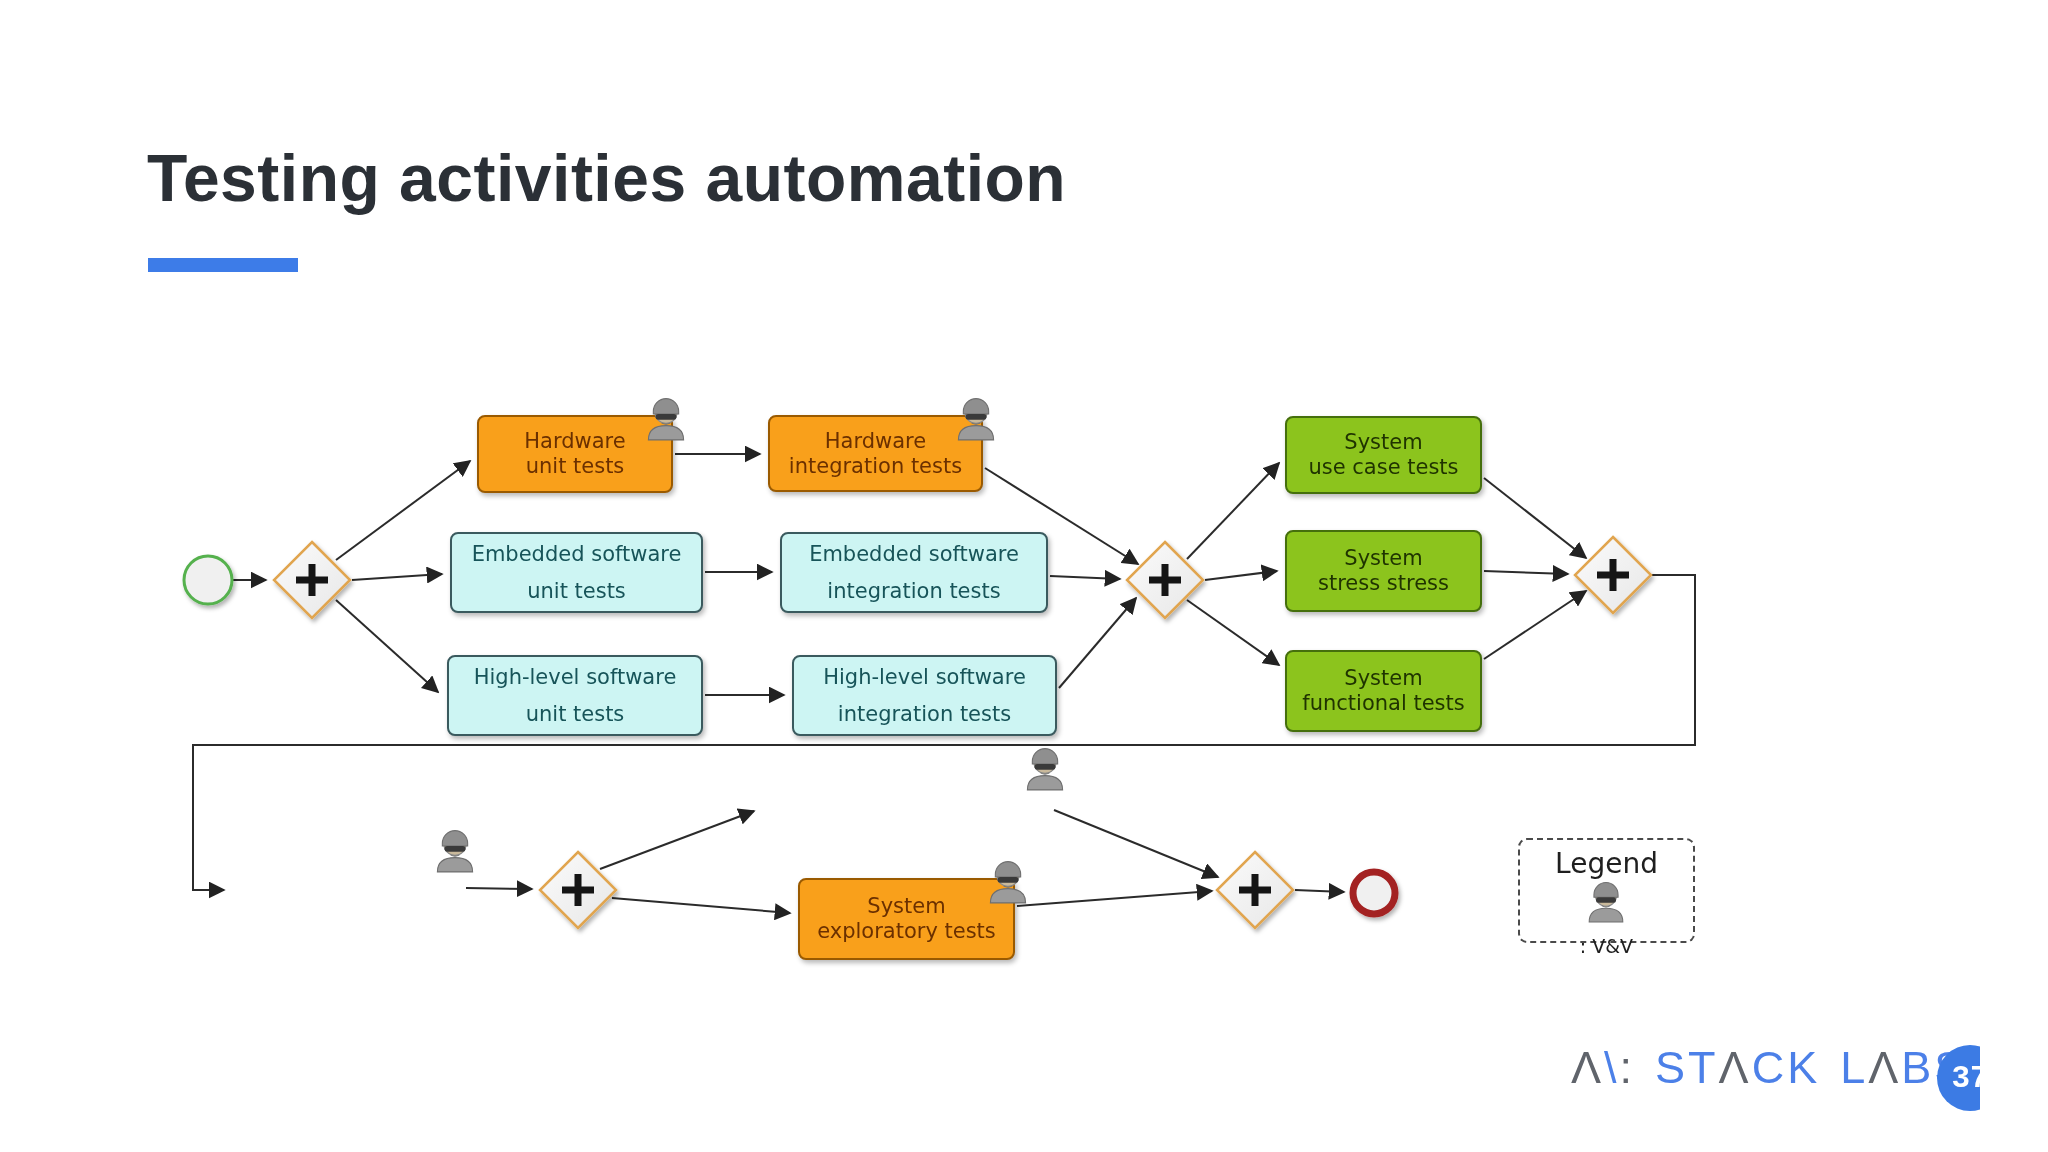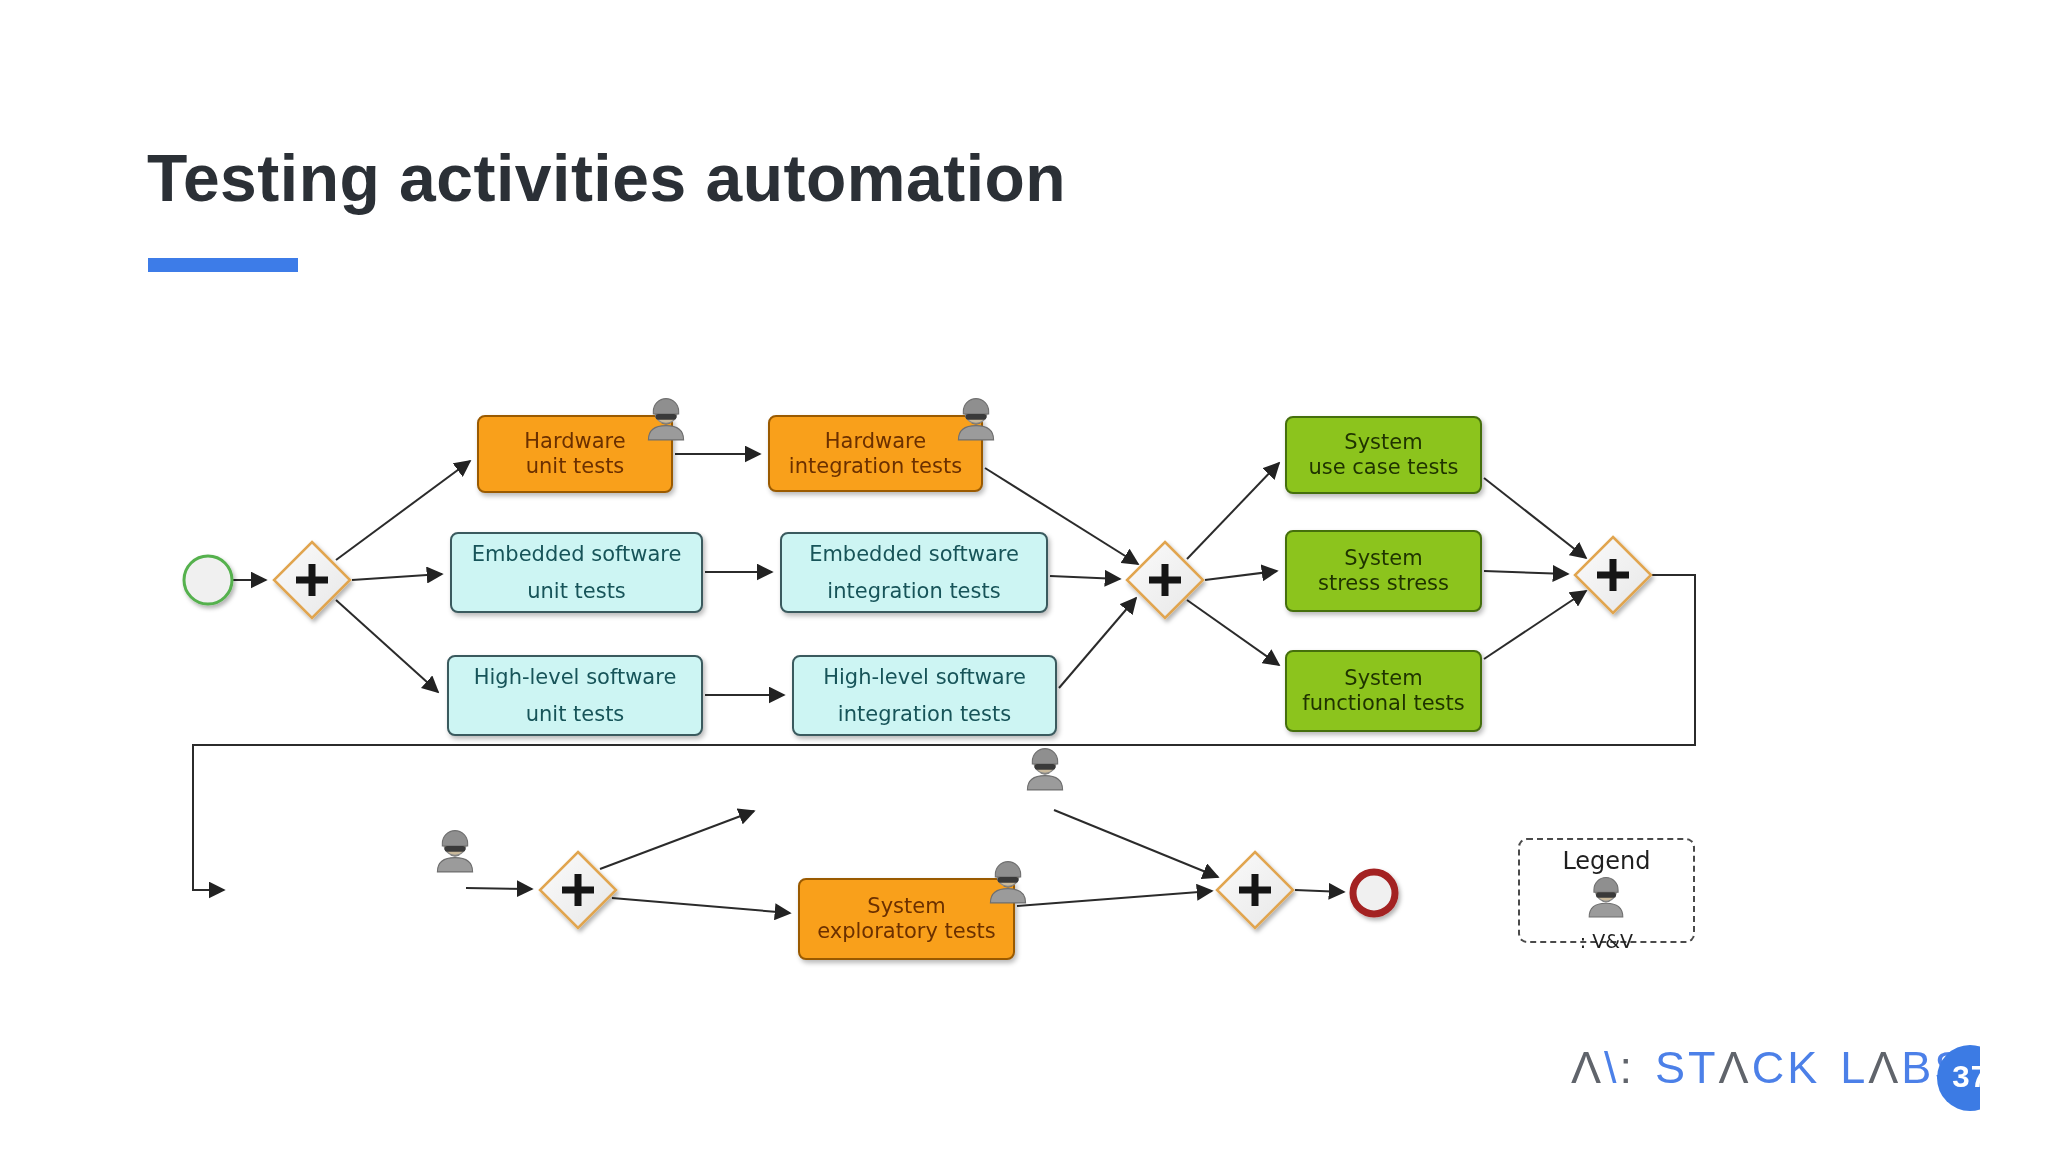--- a/index.html
+++ b/index.html
@@ -14,21 +14,21 @@
   .task{position:absolute;z-index:2;display:flex;flex-direction:column;justify-content:center;
         align-items:center;border-radius:8px;font-size:21px;line-height:1.18;text-align:center;
         box-shadow:2px 3px 5px rgba(0,0,0,.28);box-sizing:border-box;}
   .task.hardware{background:var(--orange_fill);border:2px solid var(--orange_border);color:var(--orange_text);}
   .task.software{background:var(--cyan_fill);border:2px solid var(--cyan_border);color:var(--cyan_text);gap:12px;}
   .task.system{background:var(--green_fill);border:2px solid var(--green_border);color:var(--green_text);}
   .vv{position:absolute;z-index:3;width:44px;height:44px;}
   .legend{position:absolute;left:1518px;top:838px;width:177px;height:105px;z-index:2;
           border:2px dashed #4a4a4a;border-radius:9px;box-sizing:border-box;
           display:flex;flex-direction:column;align-items:center;padding-top:7px;background:#fff;}
-  .legend-title{font-size:24px;color:#1f1f1f;}
+  .legend-title{font-size:28px;color:#1f1f1f;}
   .legend-row{display:flex;align-items:center;gap:12px;margin-top:1px;flex-direction:column;}
   .legend-row svg{width:42px;height:42px;}
   .vv-label{font-size:19px;color:#1f1f1f;}
   .logo{position:absolute;left:1531px;top:1042px;z-index:2;white-space:nowrap;
         font-family:"Liberation Sans",sans-serif;font-size:45px;letter-spacing:3px;margin-left:40px;}
   .logo .b{color:var(--logo_blue);}
   .logo .g{color:var(--logo_gray);}
   .logo .gap{margin-left:20px;}
   .page-badge{position:absolute;left:1937px;top:1045px;width:66px;height:66px;border-radius:50%;
               background:var(--badge_blue);color:#ffffff;display:flex;align-items:center;

